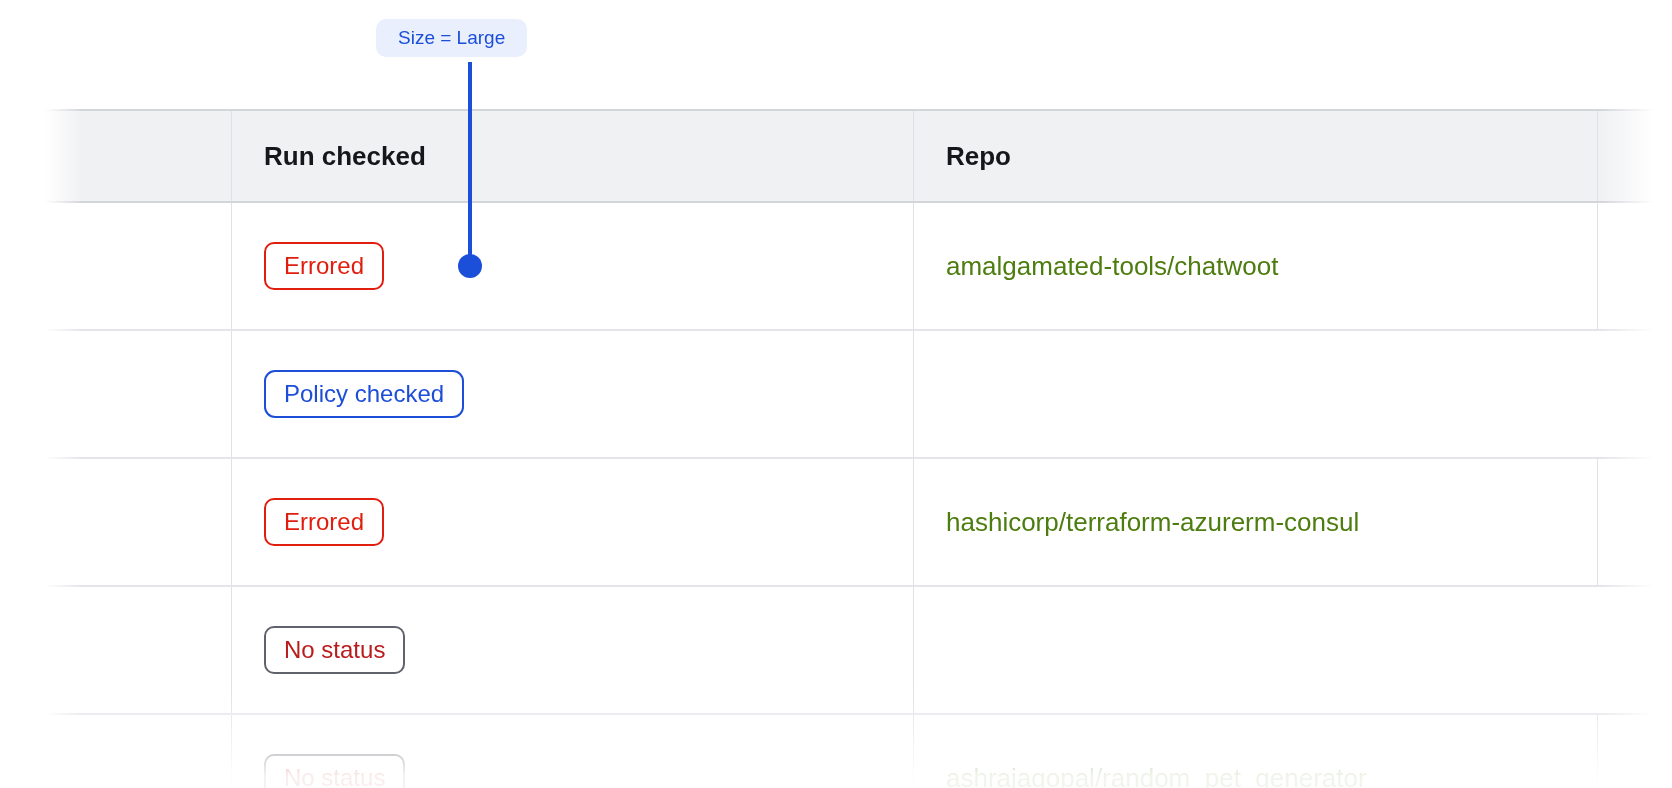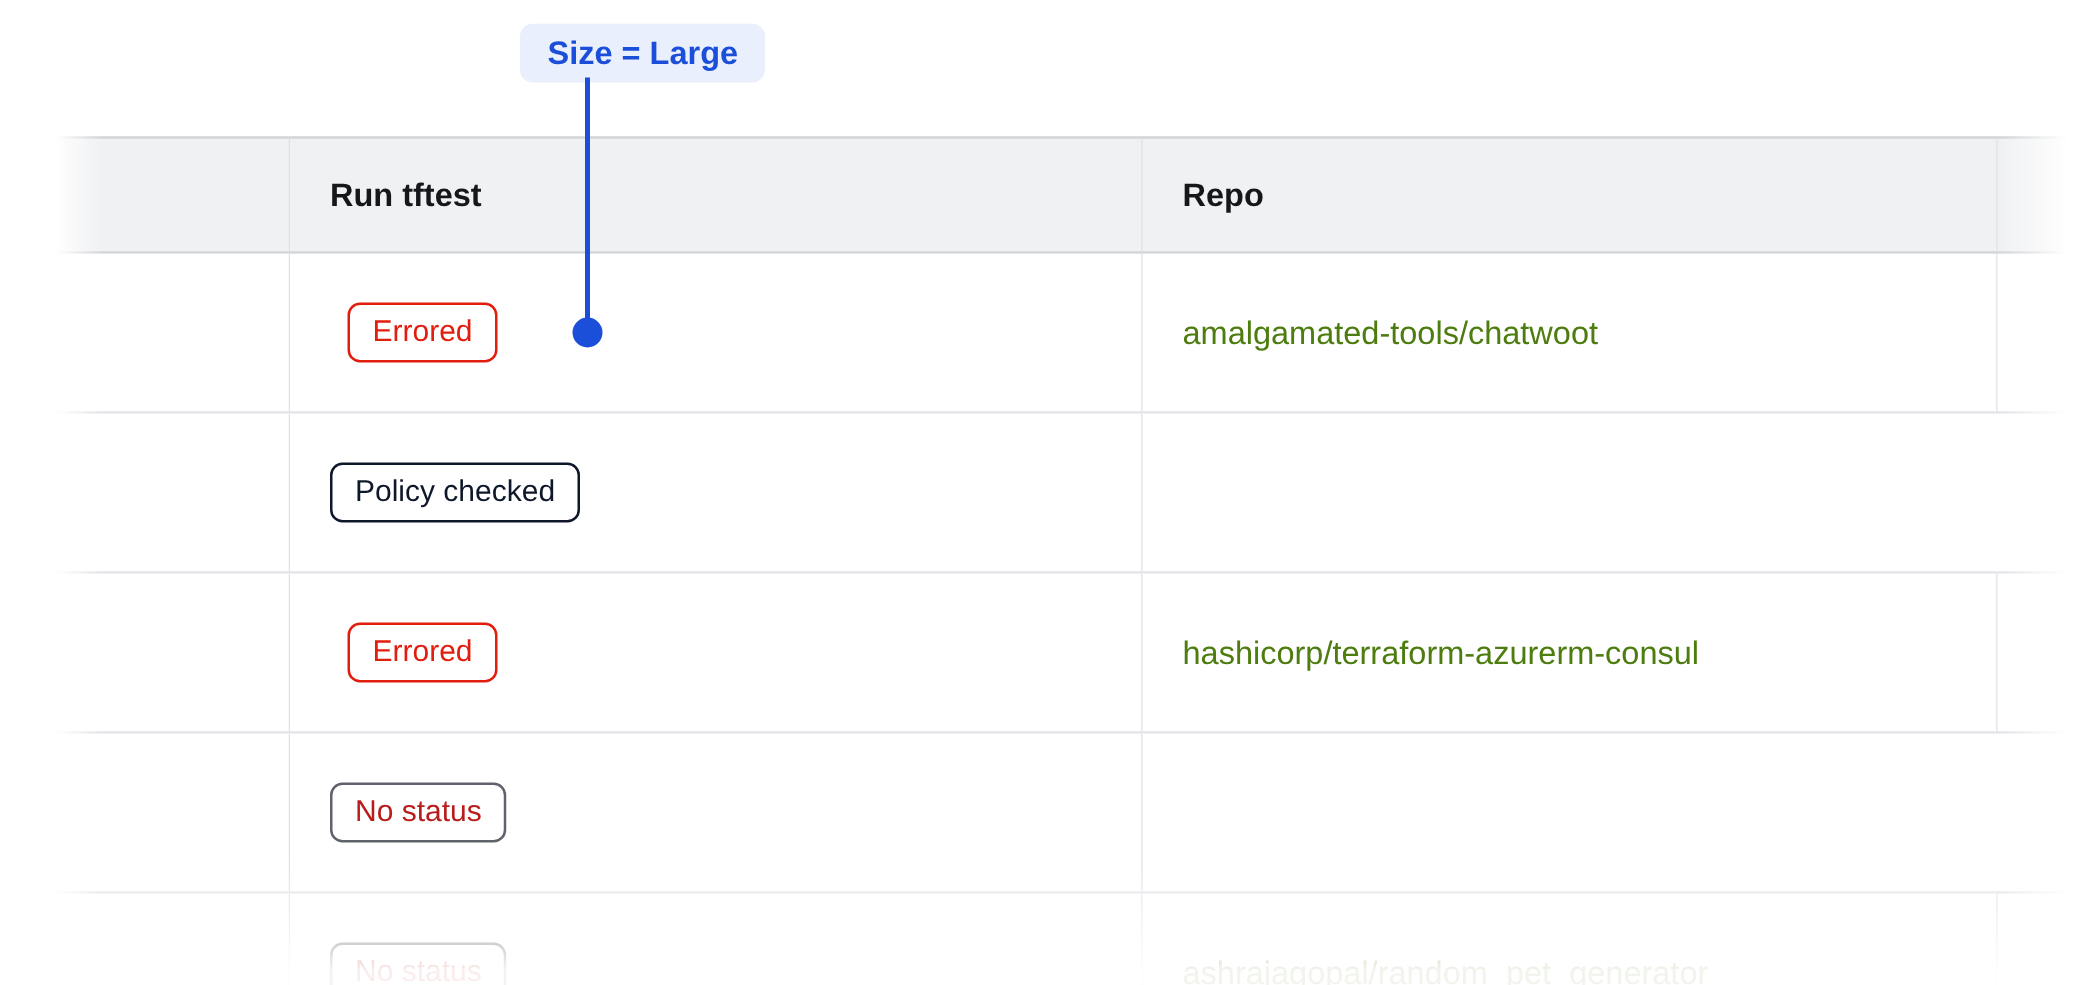--- a/index.html
+++ b/index.html
@@ -48,38 +48,37 @@
     align-items: center;
     padding: 7px 18px;
     border: 2px solid currentColor;
     border-radius: 10px;
     font-size: 24px;
     font-weight: 500;
     line-height: 1.25;
     background: #ffffff;
     white-space: nowrap;
   }
-  .badge--critical { color: #e11d0e; margin-left: 14px; }
-  .badge--warning  { color: #0f172a; }
+  .badge--critical { color: #e11d0e; }
+  .badge--warning  { color: #1d4ed8; border-radius: 11px; }
   .badge--neutral  { color: #b91c1c; border-color: #60636b; }
 
   
   .annotation { position: absolute; inset: 0; z-index: 10; pointer-events: none; }
   .pill {
     position: absolute;
     left: 376px;
     top: 19px;
     padding: 8px 22px;
     border-radius: 10px;
     background: #e9effc;
     color: #1c4fd9;
-    font-size: 26px;
-    font-weight: 700;
+    font-size: 19px;
+    font-weight: 400;
     white-space: nowrap;
-    margin-left: 40px;
   }
   .pointer-line {
     position: absolute;
     left: 468px;
     top: 62px;
     width: 4px;
     height: 194px;
     background: #1c4fd9;
   }
   .pointer-dot {
@@ -108,21 +107,21 @@
   }
 </style>
 </head>
 <body>
 
 <div class="stage">
 
   <div class="table">
     <div class="thead">
       <div class="th col-sel"></div>
-      <div class="th col-status">Run tftest</div>
+      <div class="th col-status">Run checked</div>
       <div class="th col-repo">Repo</div>
       <div class="th col-extra"></div>
     </div>
     <div id="tbody">
         <div class="tr">
           <div class="td col-sel"></div>
           <div class="td col-status">
             <span class="badge badge--critical">Errored</span>
           </div>
           <div class="td col-repo">

